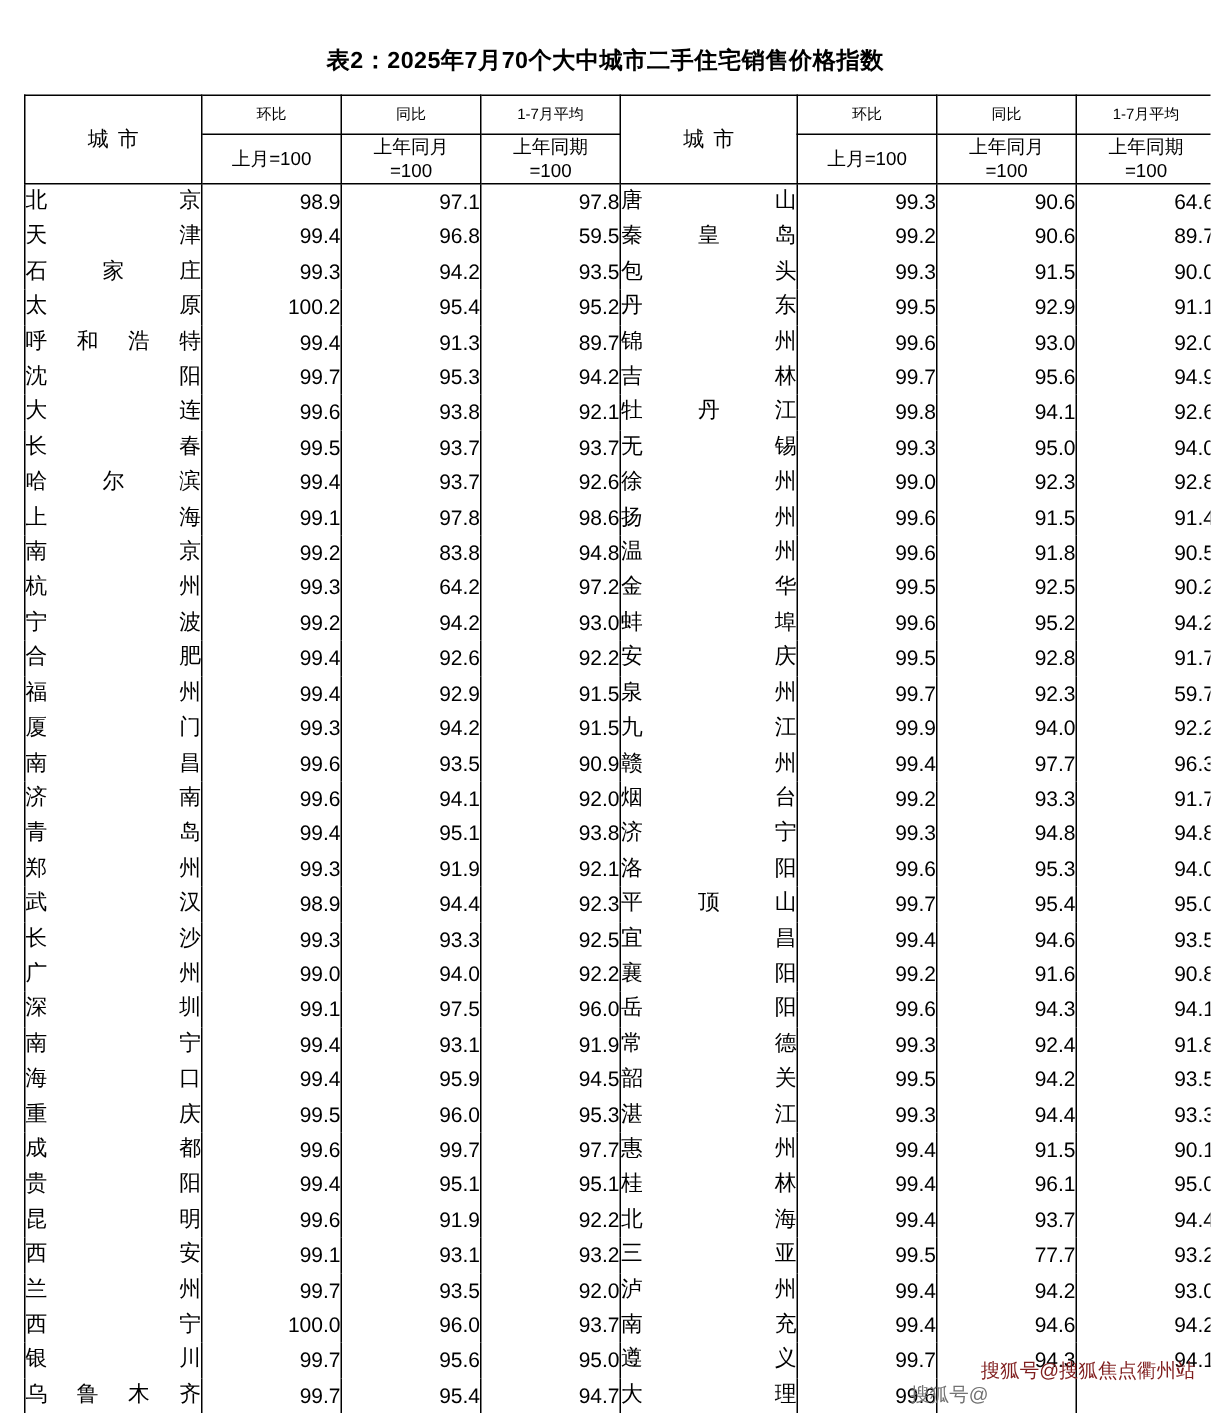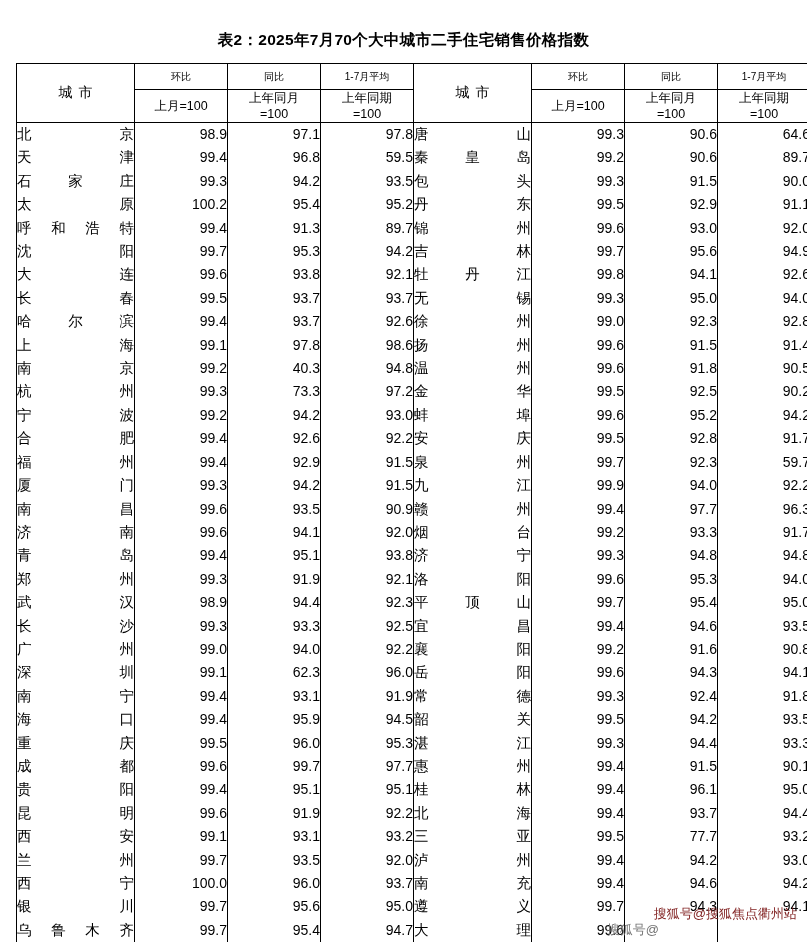--- a/index.html
+++ b/index.html
@@ -261,31 +261,31 @@
           <td class="num">97.8</td>
           <td class="num">98.6</td>
           <td class="city">扬州</td>
           <td class="num">99.6</td>
           <td class="num">91.5</td>
           <td class="num nb-right">91.4</td>
         </tr>
         <tr class="datarow">
           <td class="city nb-left">南京</td>
           <td class="num">99.2</td>
-          <td class="num">40.3</td>
+          <td class="num">83.8</td>
           <td class="num">94.8</td>
           <td class="city">温州</td>
           <td class="num">99.6</td>
           <td class="num">91.8</td>
           <td class="num nb-right">90.5</td>
         </tr>
         <tr class="datarow">
           <td class="city nb-left">杭州</td>
           <td class="num">99.3</td>
-          <td class="num">73.3</td>
+          <td class="num">64.2</td>
           <td class="num">97.2</td>
           <td class="city">金华</td>
           <td class="num">99.5</td>
           <td class="num">92.5</td>
           <td class="num nb-right">90.2</td>
         </tr>
         <tr class="datarow">
           <td class="city nb-left">宁波</td>
           <td class="num">99.2</td>
           <td class="num">94.2</td>
@@ -391,21 +391,21 @@
           <td class="num">94.0</td>
           <td class="num">92.2</td>
           <td class="city">襄阳</td>
           <td class="num">99.2</td>
           <td class="num">91.6</td>
           <td class="num nb-right">90.8</td>
         </tr>
         <tr class="datarow">
           <td class="city nb-left">深圳</td>
           <td class="num">99.1</td>
-          <td class="num">62.3</td>
+          <td class="num">97.5</td>
           <td class="num">96.0</td>
           <td class="city">岳阳</td>
           <td class="num">99.6</td>
           <td class="num">94.3</td>
           <td class="num nb-right">94.1</td>
         </tr>
         <tr class="datarow">
           <td class="city nb-left">南宁</td>
           <td class="num">99.4</td>
           <td class="num">93.1</td>

